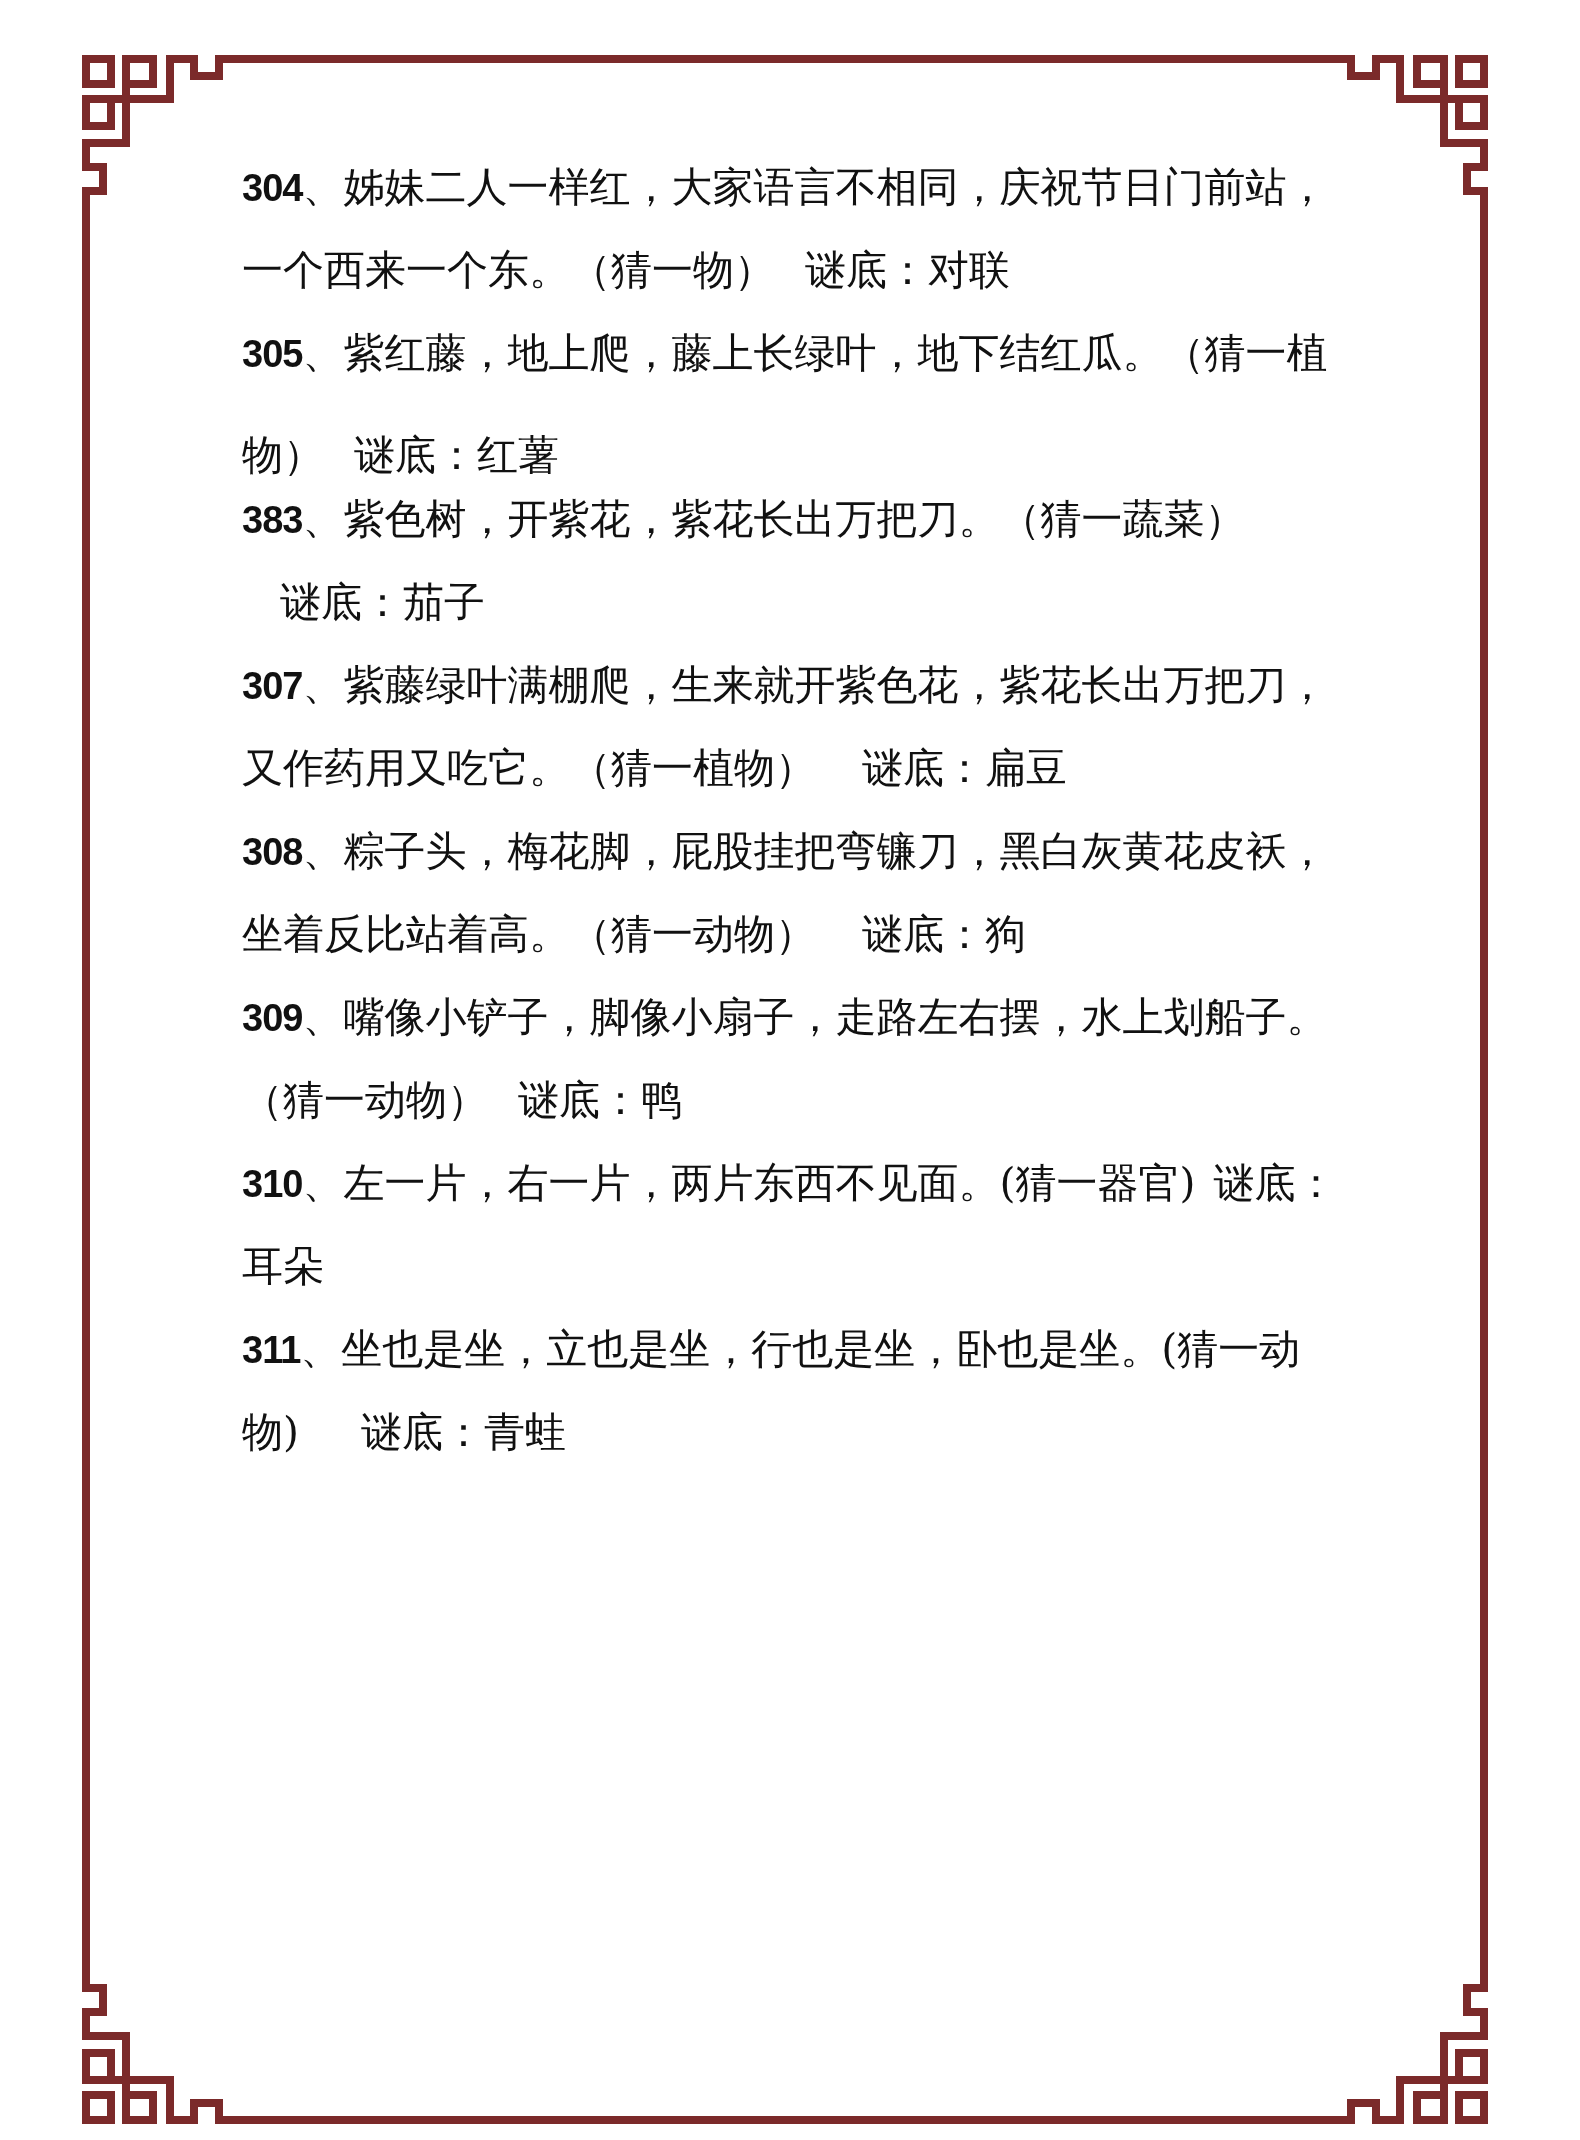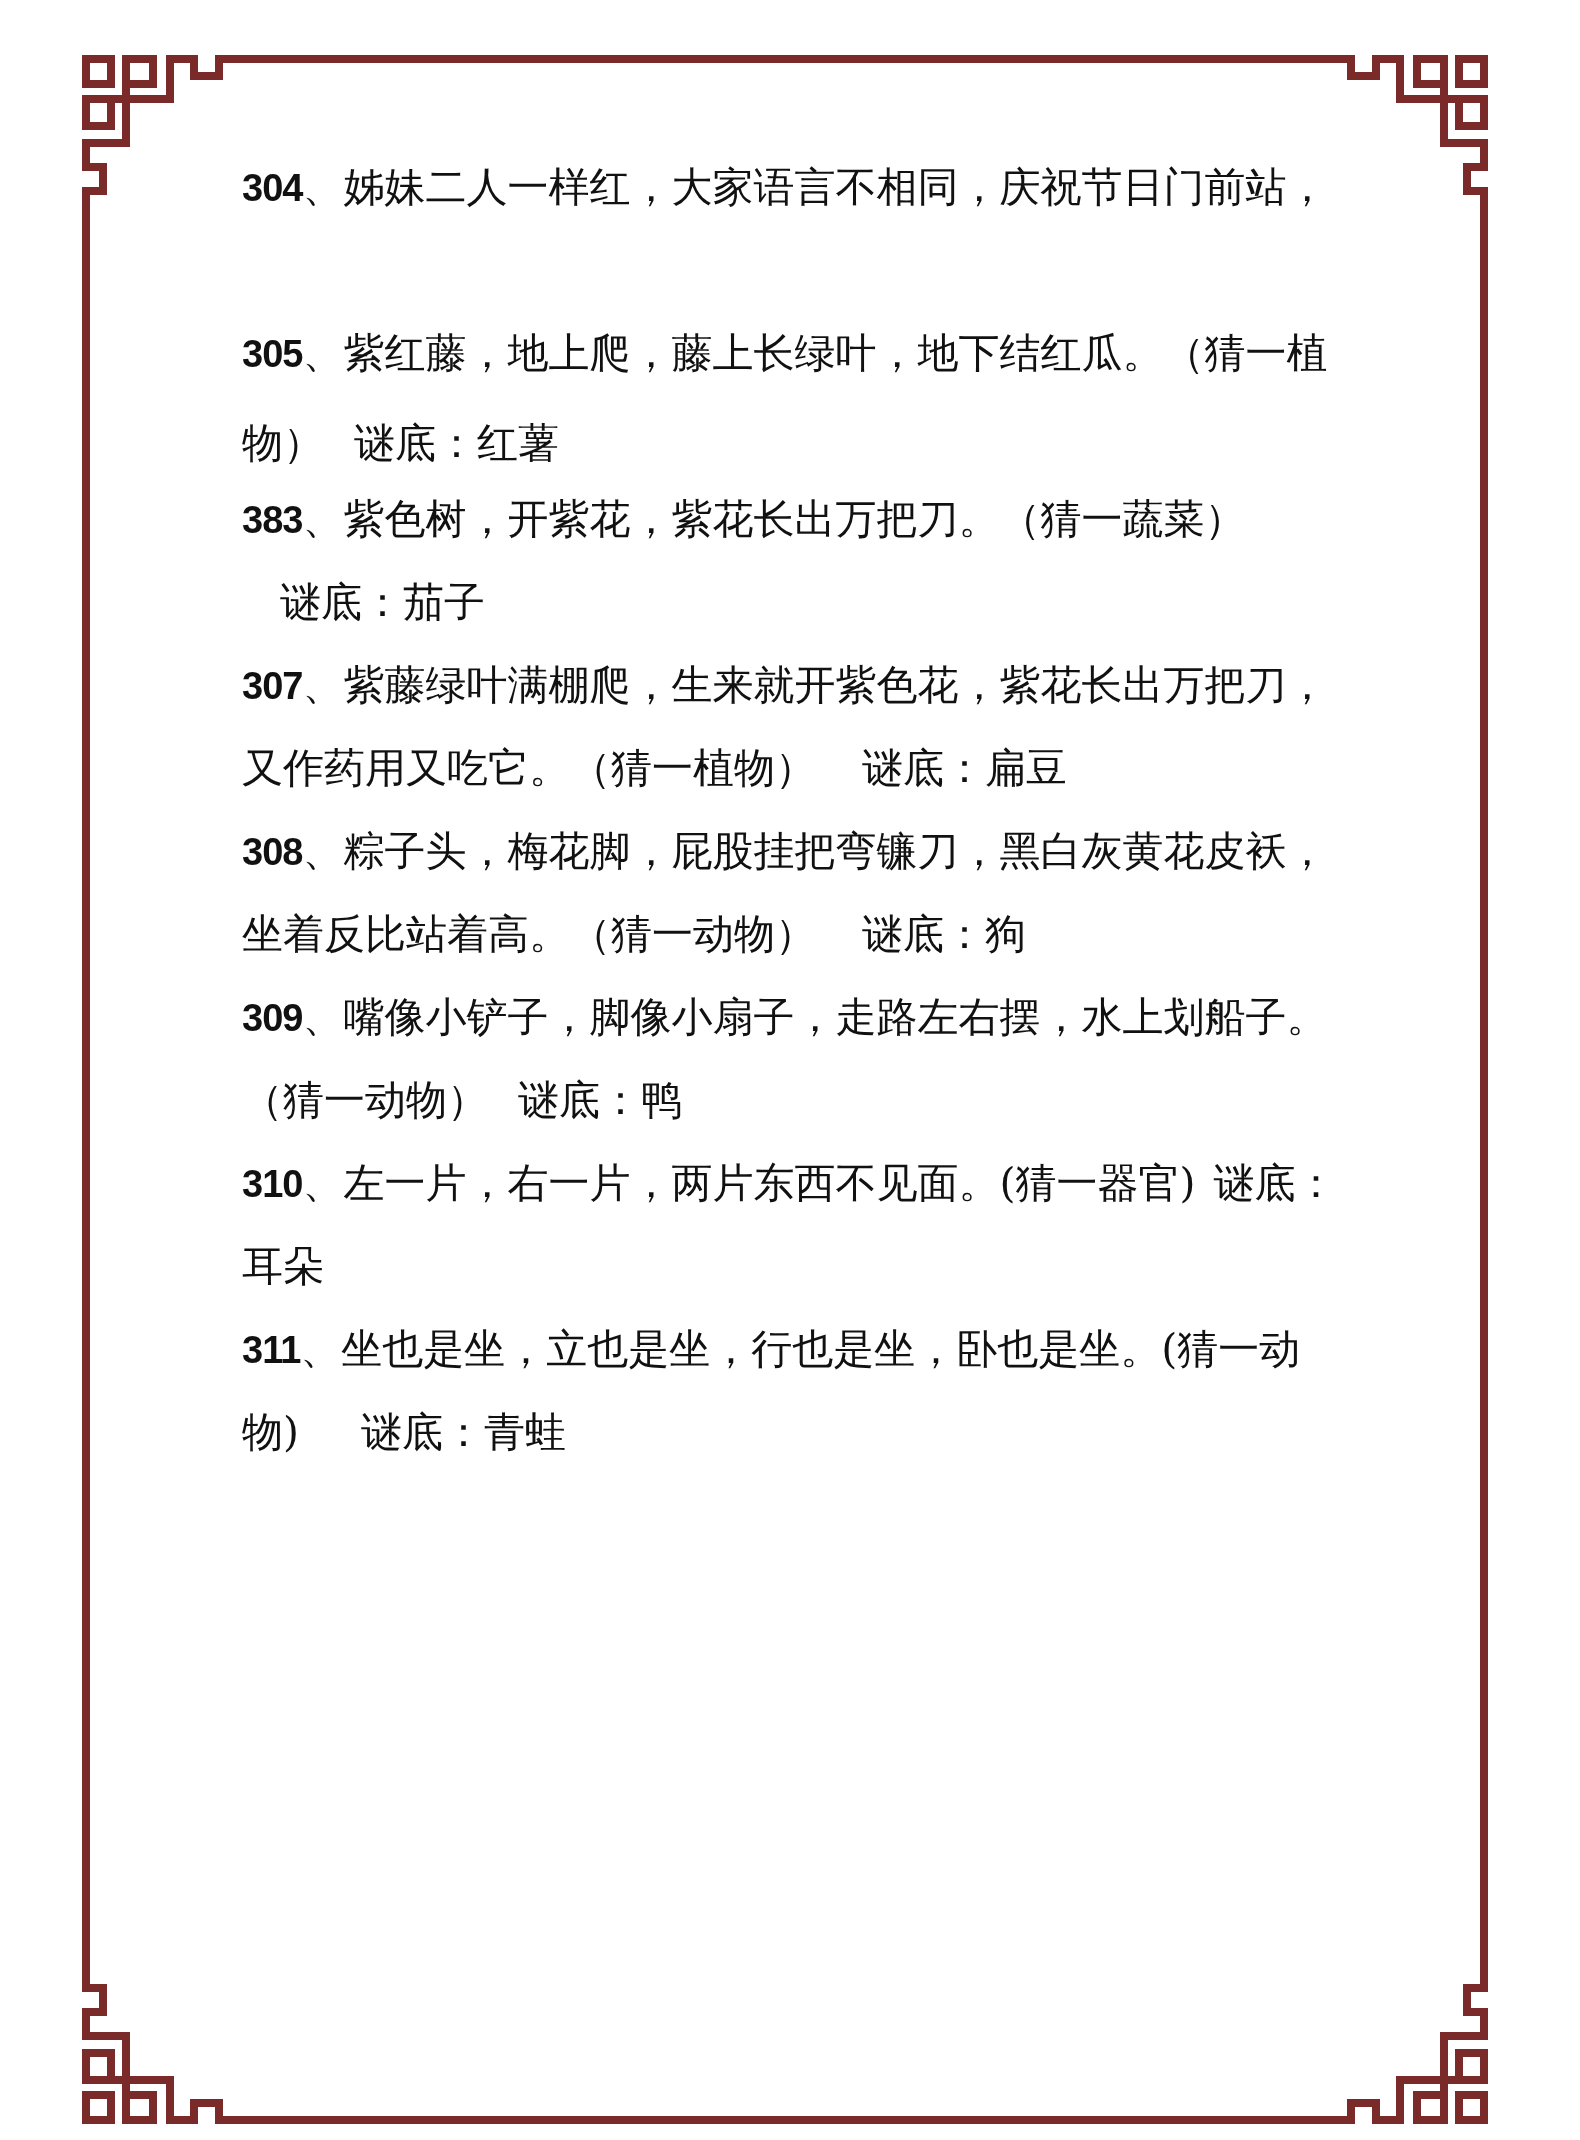--- a/index.html
+++ b/index.html
@@ -75,25 +75,28 @@
   <use href="#corner" transform="translate(1488,55) scale(-1,1)"></use>
   <use href="#corner" transform="translate(82,2124) scale(1,-1)"></use>
   <use href="#corner" transform="translate(1488,2124) scale(-1,-1)"></use>
 </svg>
 
 <div class="content">
 
   <div class="line" style="top:146px">
     <span class="num">304</span><span>、姊妹二人一样红，大家语言不相同，庆祝节日门前站，</span>
   </div>
+  <div class="line" style="top:229px">
+    <span>一个西来一个东。（猜一物）</span><span class="answer-gap"></span><span>谜底：</span><span>对联</span>
+  </div>
 
   <div class="line" style="top:312px">
     <span class="num">305</span><span>、紫红藤，地上爬，藤上长绿叶，地下结红瓜。（猜一植</span>
   </div>
-  <div class="line" style="top:402px">
+  <div class="line" style="top:414px">
     <span>物）</span><span class="answer-gap"></span><span>谜底：</span><span>红薯</span>
   </div>
 
   <div class="line" style="top:478px">
     <span class="num">383</span><span>、紫色树，开紫花，紫花长出万把刀。（猜一蔬菜）</span>
   </div>
   <div class="line indent" style="top:561px">
     <span>谜底：</span><span>茄子</span>
   </div>
 

